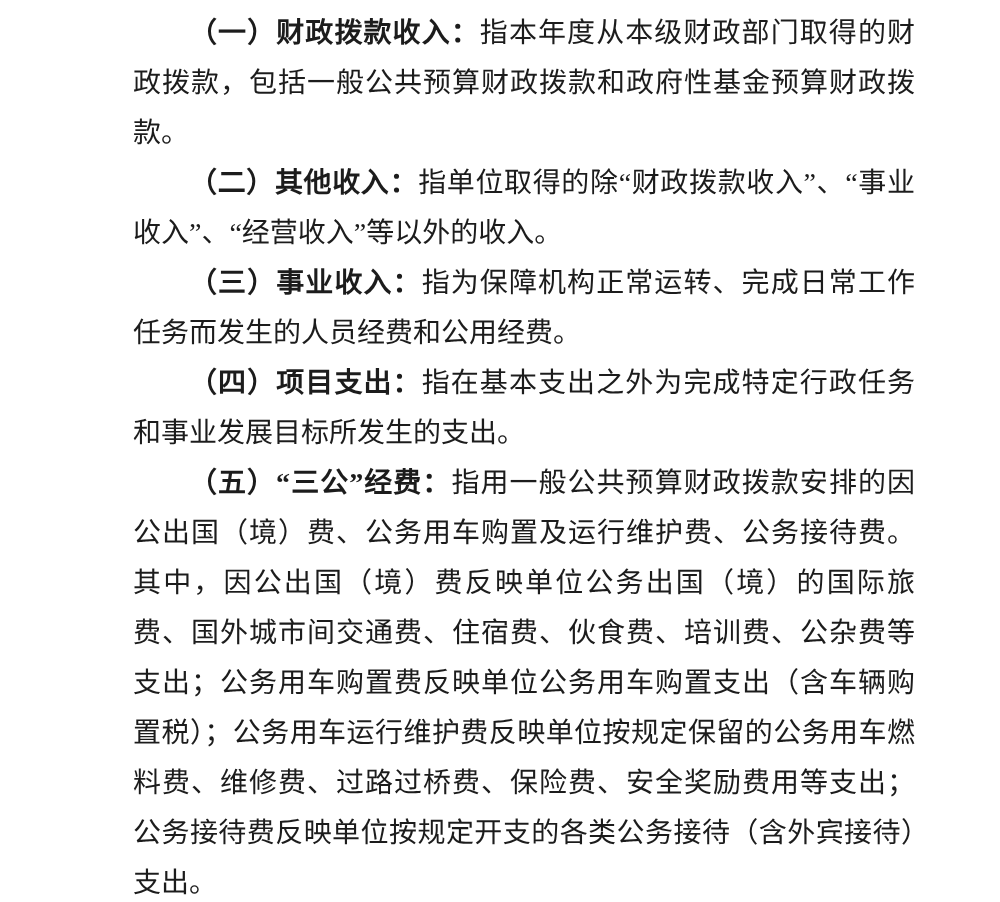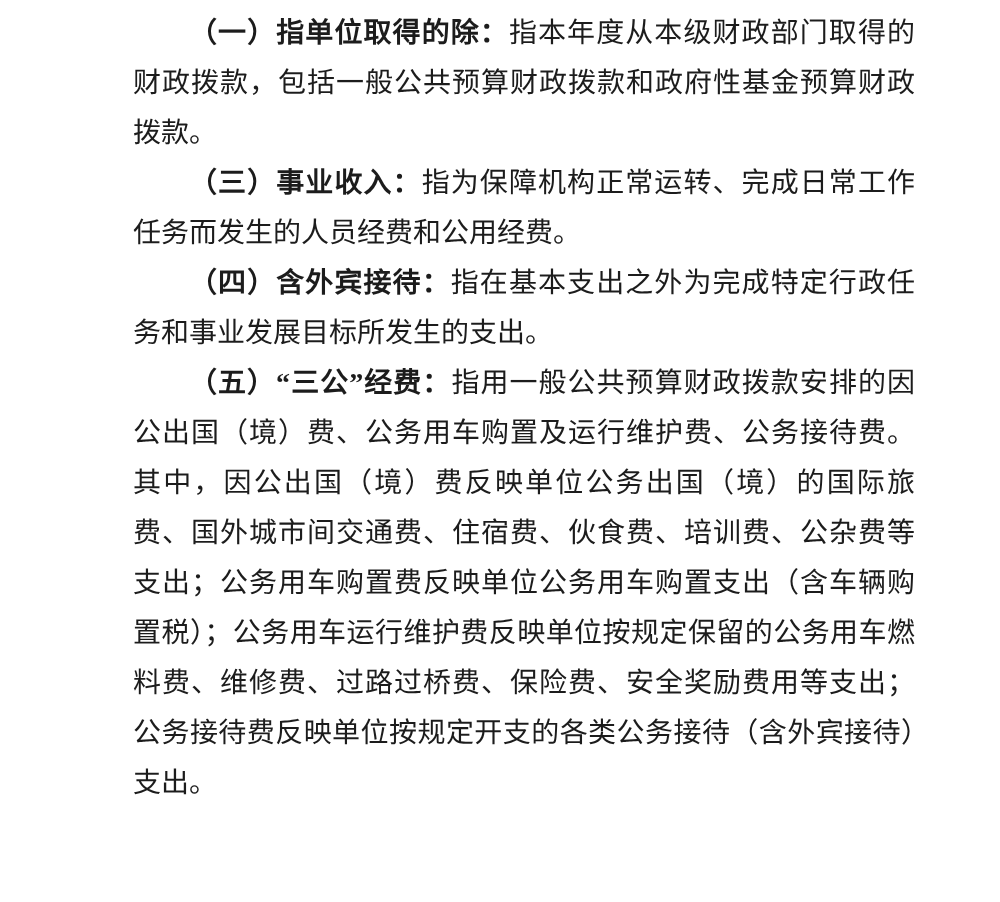--- a/index.html
+++ b/index.html
@@ -30,22 +30,23 @@
   }
   .term {
     font-weight: bold;
   }
 </style>
 </head>
 <body>
 
 <div class="content">
 
-  <p class="para"><span class="term">（一）指单位取得的除：</span><span>指本年度从本级财政部门取得的财政拨款，包括一般公共预算财政拨款和政府性基金预算财政拨款。</span></p>
+  <p class="para"><span class="term">（一）财政拨款收入：</span><span>指本年度从本级财政部门取得的财政拨款，包括一般公共预算财政拨款和政府性基金预算财政拨款。</span></p>
 
+  <p class="para"><span class="term">（二）其他收入：</span><span>指单位取得的除“财政拨款收入”、“事业收入”、“经营收入”等以外的收入。</span></p>
 
   <p class="para"><span class="term">（三）事业收入：</span><span>指为保障机构正常运转、完成日常工作任务而发生的人员经费和公用经费。</span></p>
 
-  <p class="para"><span class="term">（四）含外宾接待：</span><span>指在基本支出之外为完成特定行政任务和事业发展目标所发生的支出。</span></p>
+  <p class="para"><span class="term">（四）项目支出：</span><span>指在基本支出之外为完成特定行政任务和事业发展目标所发生的支出。</span></p>
 
   <p class="para"><span class="term">（五）“三公”经费：</span><span>指用一般公共预算财政拨款安排的因公出国（境）费、公务用车购置及运行维护费、公务接待费。其中，因公出国（境）费反映单位公务出国（境）的国际旅费、国外城市间交通费、住宿费、伙食费、培训费、公杂费等支出；公务用车购置费反映单位公务用车购置支出（含车辆购置税）；公务用车运行维护费反映单位按规定保留的公务用车燃料费、维修费、过路过桥费、保险费、安全奖励费用等支出；公务接待费反映单位按规定开支的各类公务接待（含外宾接待）支出。</span></p>
 
 </div>
 
 </body></html>

